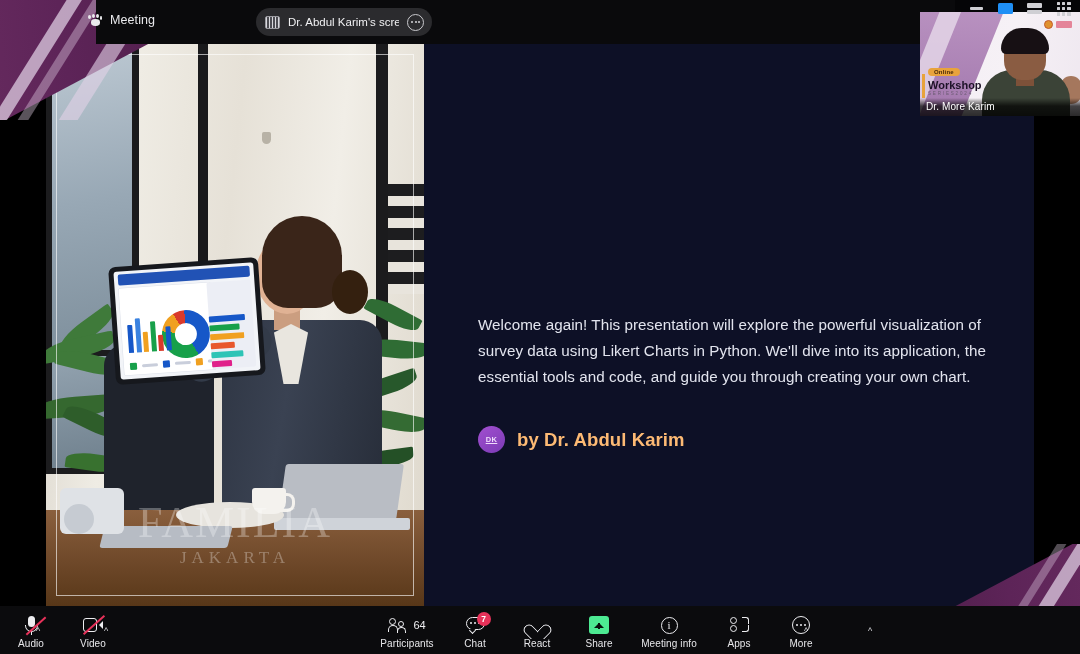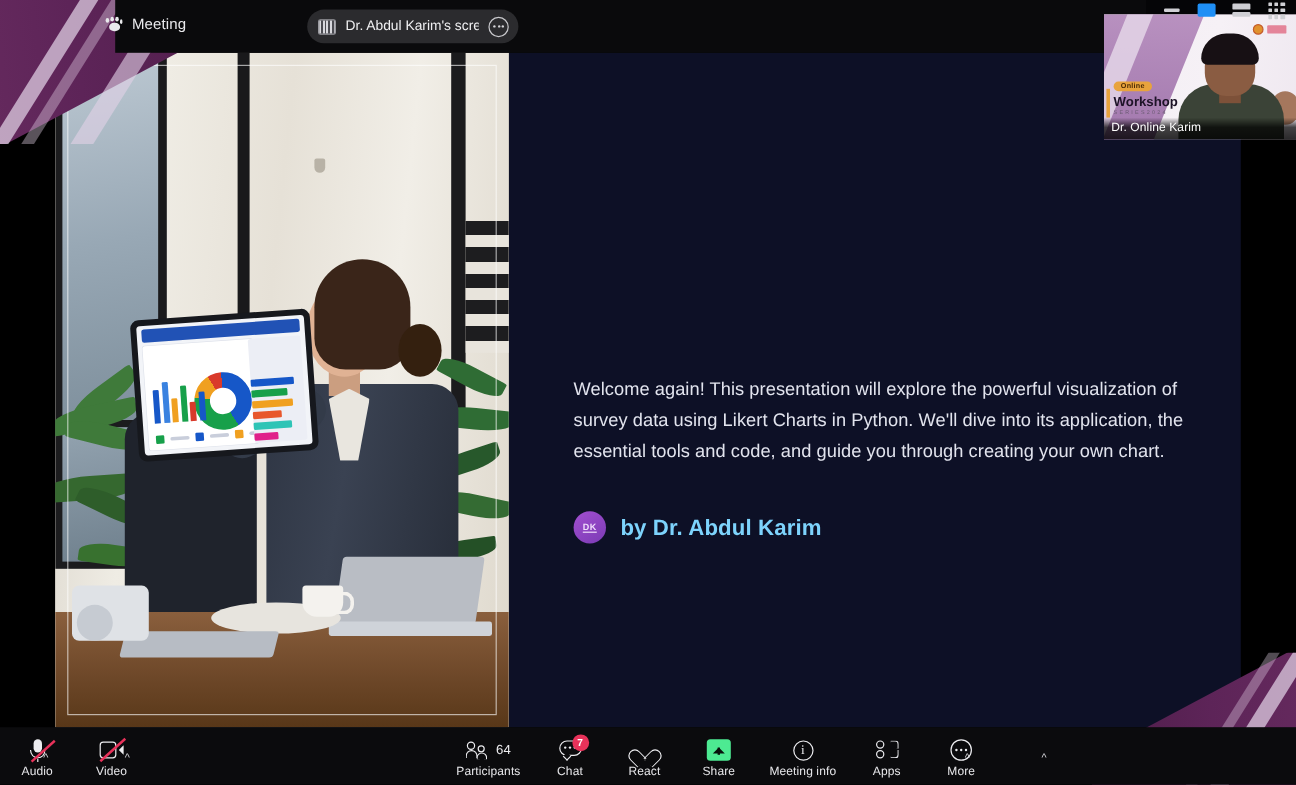--- a/index.html
+++ b/index.html
@@ -187,21 +187,21 @@
     position:absolute; top:268px; left:0; width:516px;
     font-size:15.2px; line-height:1.72; color:#e2e4ee; letter-spacing:.05px;
   }
   .byline { position:absolute; top:382px; left:0; display:flex; align-items:center; gap:12px; }
   .avatar {
     width:27px; height:27px; border-radius:50%;
     background:linear-gradient(145deg,#a24fd0,#7b3bb5);
     display:flex; align-items:center; justify-content:center;
     color:#efdcfb; font-size:7.5px; font-weight:bold; letter-spacing:.4px;text-decoration:underline;
   }
-  .byline-text { font-size:18.5px; color:#7dd3fc; font-weight:600; letter-spacing:.1px; }
+  .byline-text { font-size:18.5px; color:#fdba74; font-weight:600; letter-spacing:.1px; }
 
   
   .toolbar { position:absolute; left:0; bottom:0; width:1080px; height:48px; background:#0b0b0d; z-index:45; }
   .tb-left { position:absolute; left:0; bottom:2px; display:flex; align-items:flex-end; }
   .tb-center { position:absolute; left:370px; bottom:2px; display:flex; align-items:center; }
   .tool {
     width:62px; display:flex; flex-direction:column; align-items:center; gap:2px;
     color:#e7e7ea; font-size:10px; padding-bottom:3px; position:relative;
   }
   .tool .ic { height:22px; display:flex; align-items:center; justify-content:center; position:relative; }
@@ -356,20 +356,24 @@
         <div class="ph-laptop">
             <div class="lid"></div>
             <div class="base"></div>
           </div>
         <div class="ph-plate"></div>
         <div class="ph-cup"></div>
         <div class="ph-kb"></div>
         <div class="ph-obj"></div>
         <div class="ph-obj2"></div>
 
+        <div class="ph-watermark">
+          <div class="wm1">FAMILIA</div>
+          <div class="wm2">JAKARTA</div>
+        </div>
         <div class="ph-frame-line"></div>
       </div>
 
       <div class="slide-body">
         <div class="slide-para">Welcome again! This presentation will explore the powerful visualization of survey data using Likert Charts in Python. We'll dive into its application, the essential tools and code, and guide you through creating your own chart.</div>
         <div class="byline">
           <div class="avatar">DK</div>
           <div class="byline-text">by Dr. Abdul Karim</div>
         </div>
       </div>
@@ -453,21 +457,21 @@
       <div class="ws-title">Workshop</div>
       <div class="ws-sub">S E R I E S  2 0 2 4</div>
     </div>
     <div class="person">
       <div class="hand"></div>
         <div class="body"></div>
         <div class="neck"></div>
         <div class="head"></div>
         <div class="hair"></div>
     </div>
-    <div class="thumb-name">Dr. Online Karim</div>
+    <div class="thumb-name">Dr. More Karim</div>
   </div>
 
   <div class="toolbar">
     <div class="tb-left">
       <div class="tool">
         <span class="ic">
           <span class="mic">
               <span class="cap"></span>
               <span class="arc"></span>
               <span class="stem"></span>

